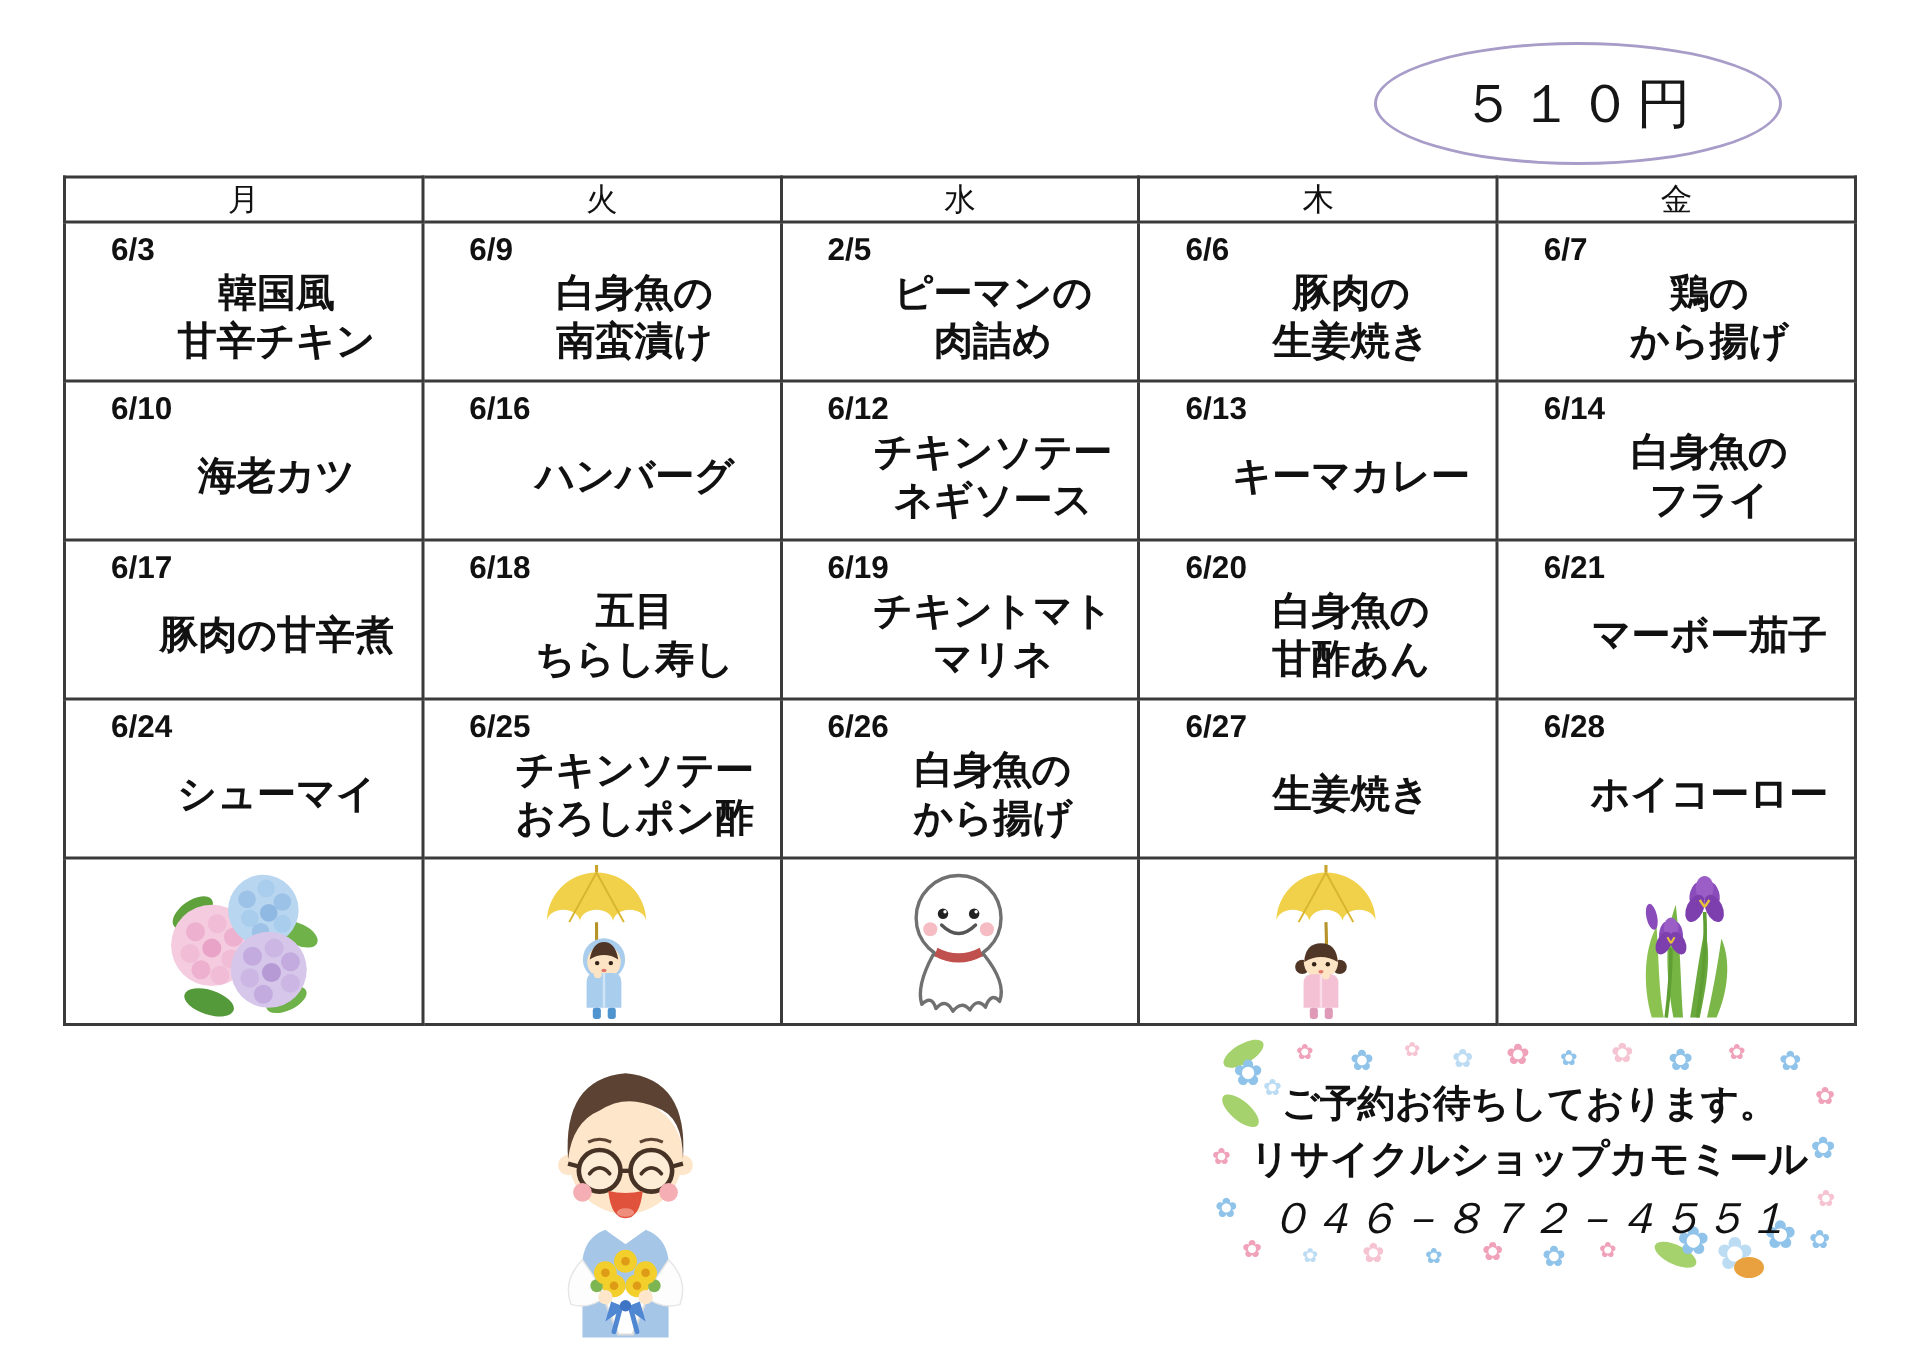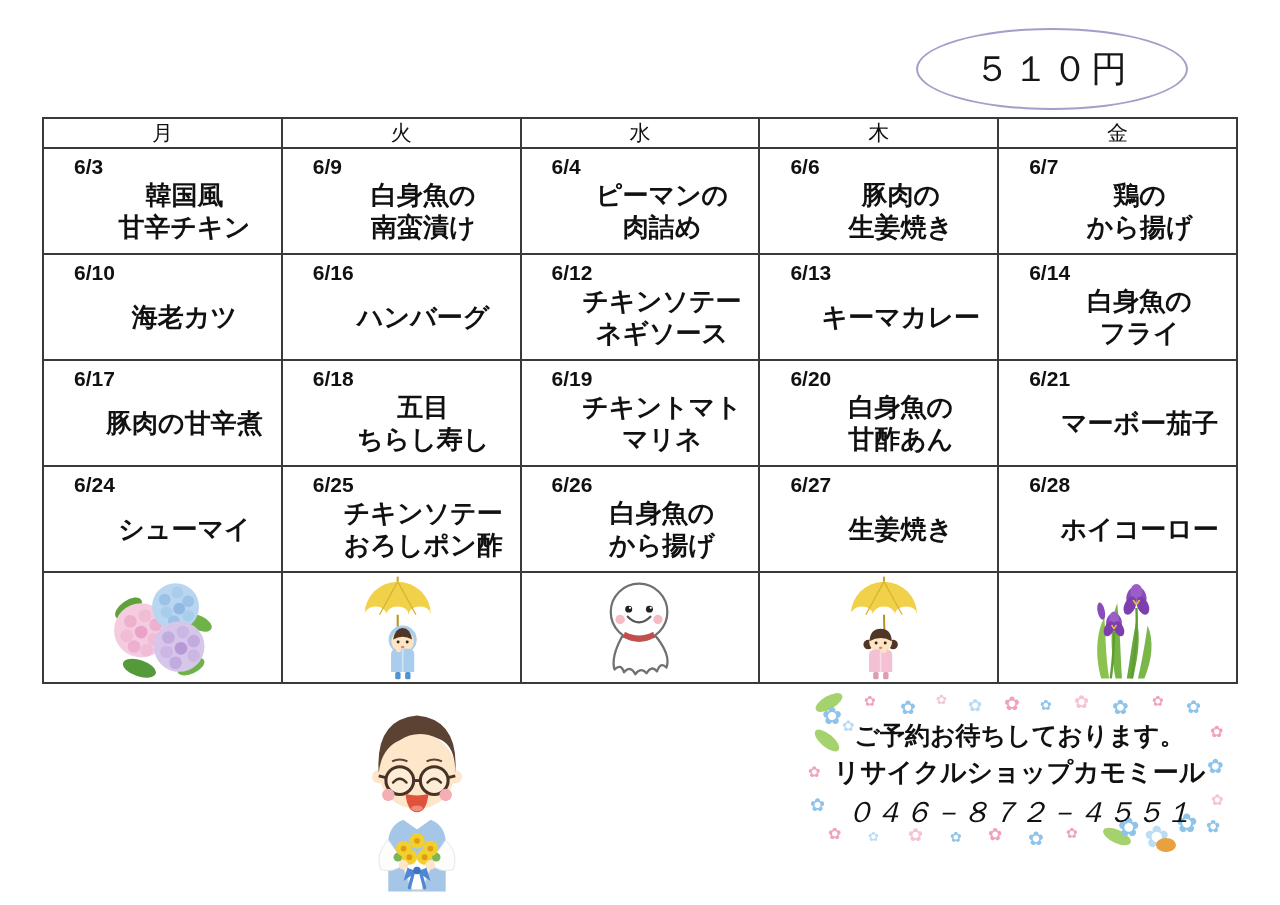--- a/index.html
+++ b/index.html
@@ -74,21 +74,21 @@
           </td>
       <td>
             <div class="cell">
               <div class="date">6/9</div>
               <div class="menu">白身魚の
 南蛮漬け</div>
             </div>
           </td>
       <td>
             <div class="cell">
-              <div class="date">6/4</div>
+              <div class="date">2/5</div>
               <div class="menu">ピーマンの
 肉詰め</div>
             </div>
           </td>
       <td>
             <div class="cell">
               <div class="date">6/6</div>
               <div class="menu">豚肉の
 生姜焼き</div>
             </div>

